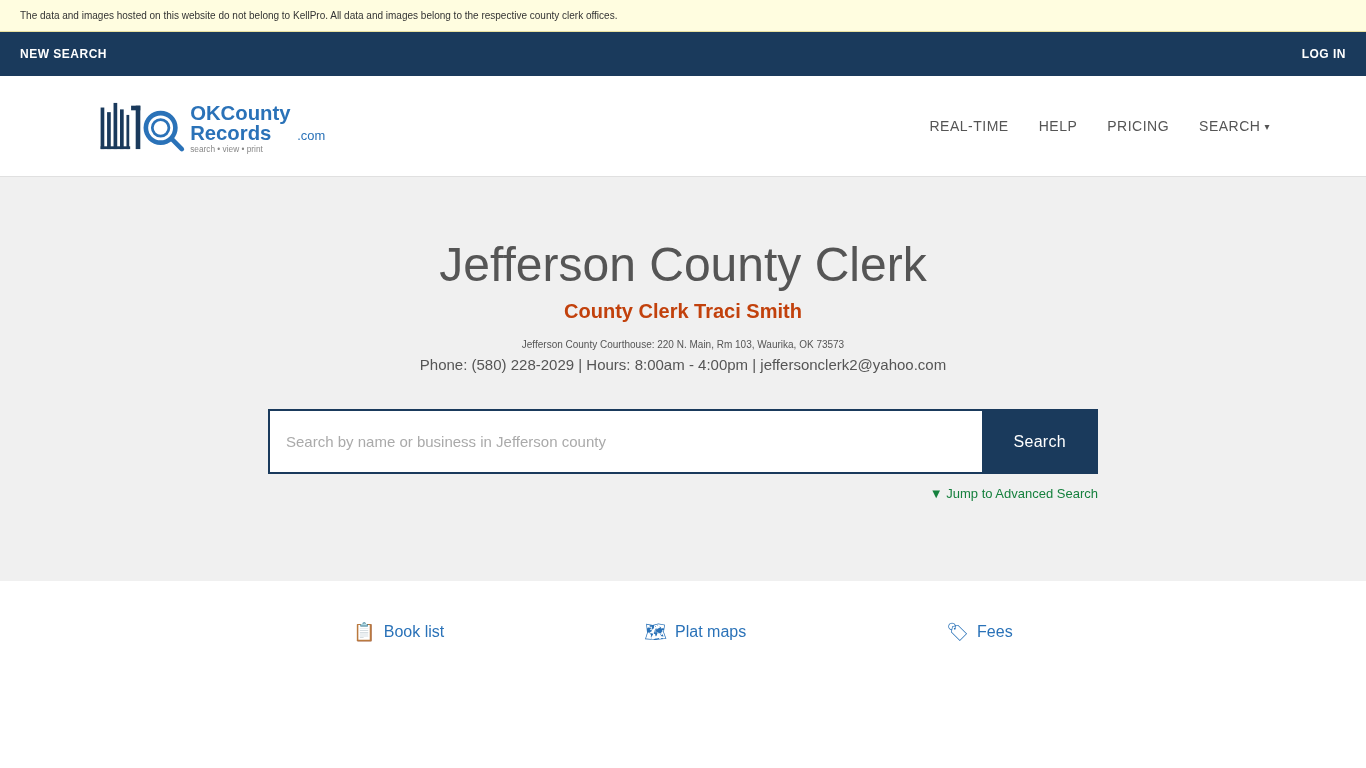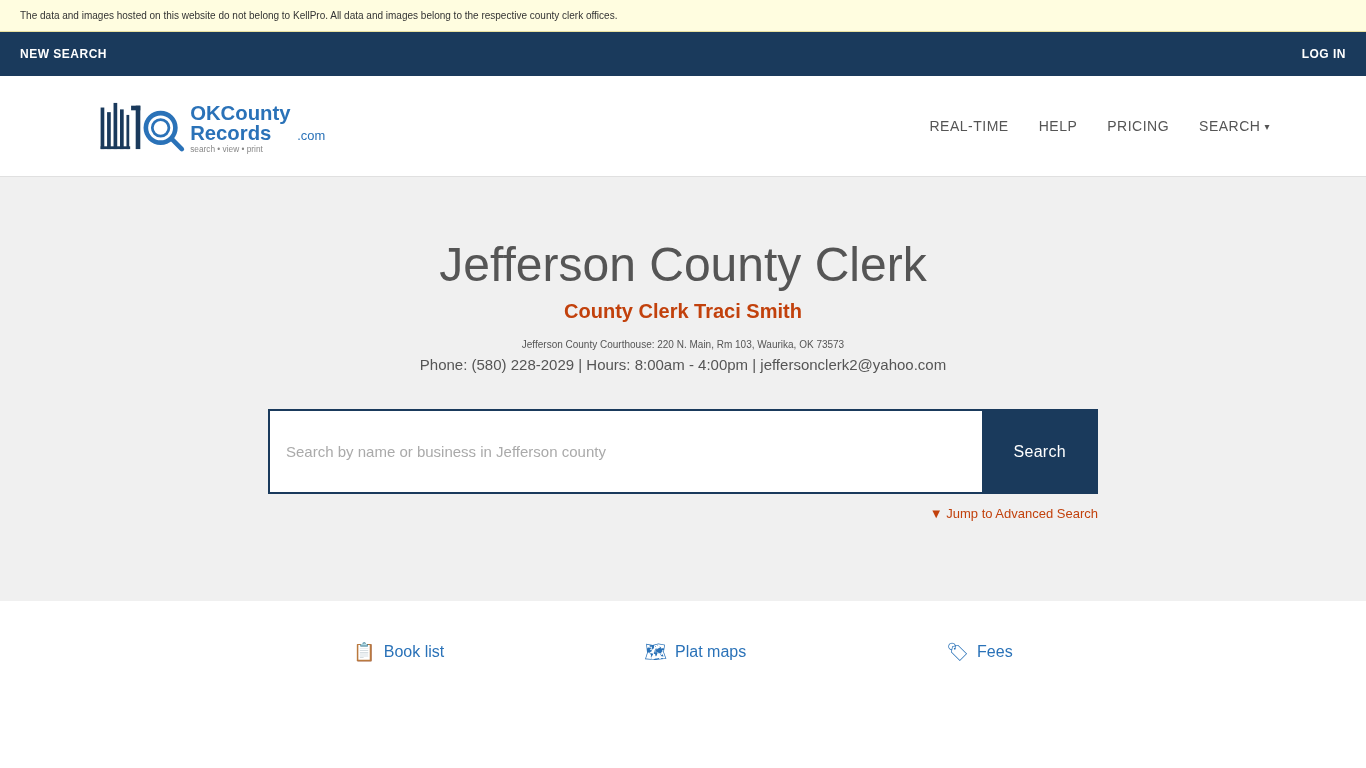--- a/index.html
+++ b/index.html
@@ -106,21 +106,21 @@
       margin-bottom: 36px;
     }
     .search-bar {
       display: flex;
       justify-content: center;
       max-width: 830px;
       margin: 0 auto 12px;
     }
     .search-input {
       flex: 1;
-      padding: 32px 16px;
+      padding: 22px 16px;
       font-size: 15px;
       border: 2px solid #1a3a5c;
       border-right: none;
       outline: none;
       color: #888;
       background: #fff;
     }
     .search-input::placeholder { color: #aaa; }
     .search-button {
       background: #1a3a5c;
@@ -132,21 +132,21 @@
       cursor: pointer;
       letter-spacing: 0.3px;
     }
     .advanced-search-link {
       text-align: right;
       max-width: 830px;
       margin: 0 auto;
       font-size: 13px;
     }
     .advanced-search-link a {
-      color: #c2410c;
+      color: #15803d;
       text-decoration: none;
       cursor: pointer;
     }
 
     
     .footer-links {
       background: #fff;
       display: flex;
       justify-content: center;
       gap: 200px;

